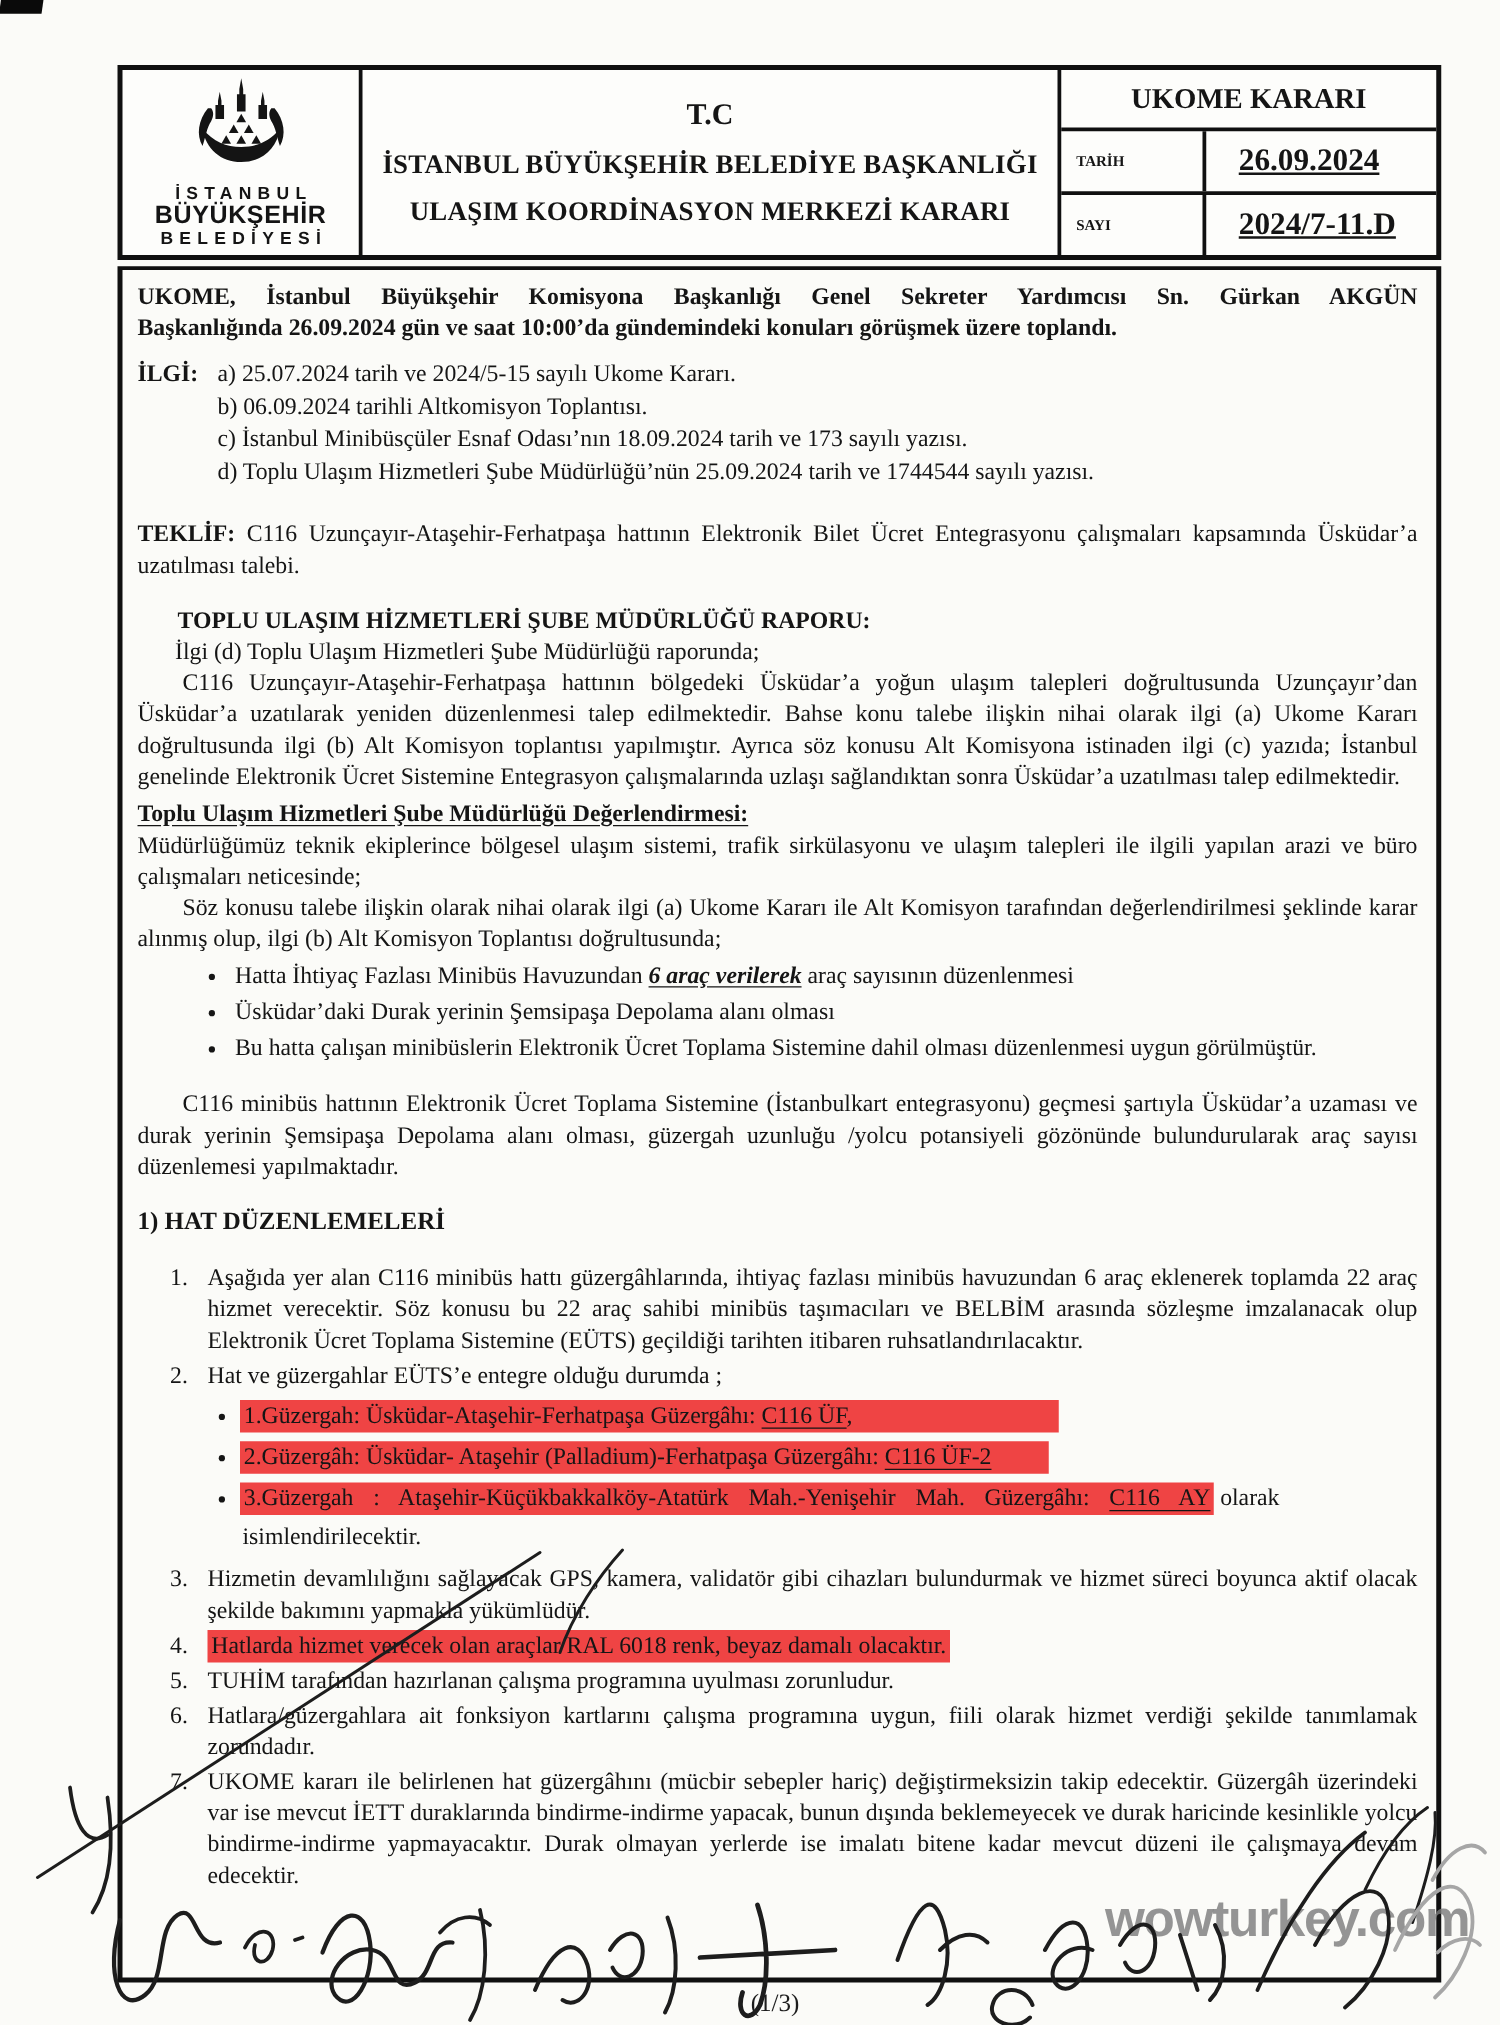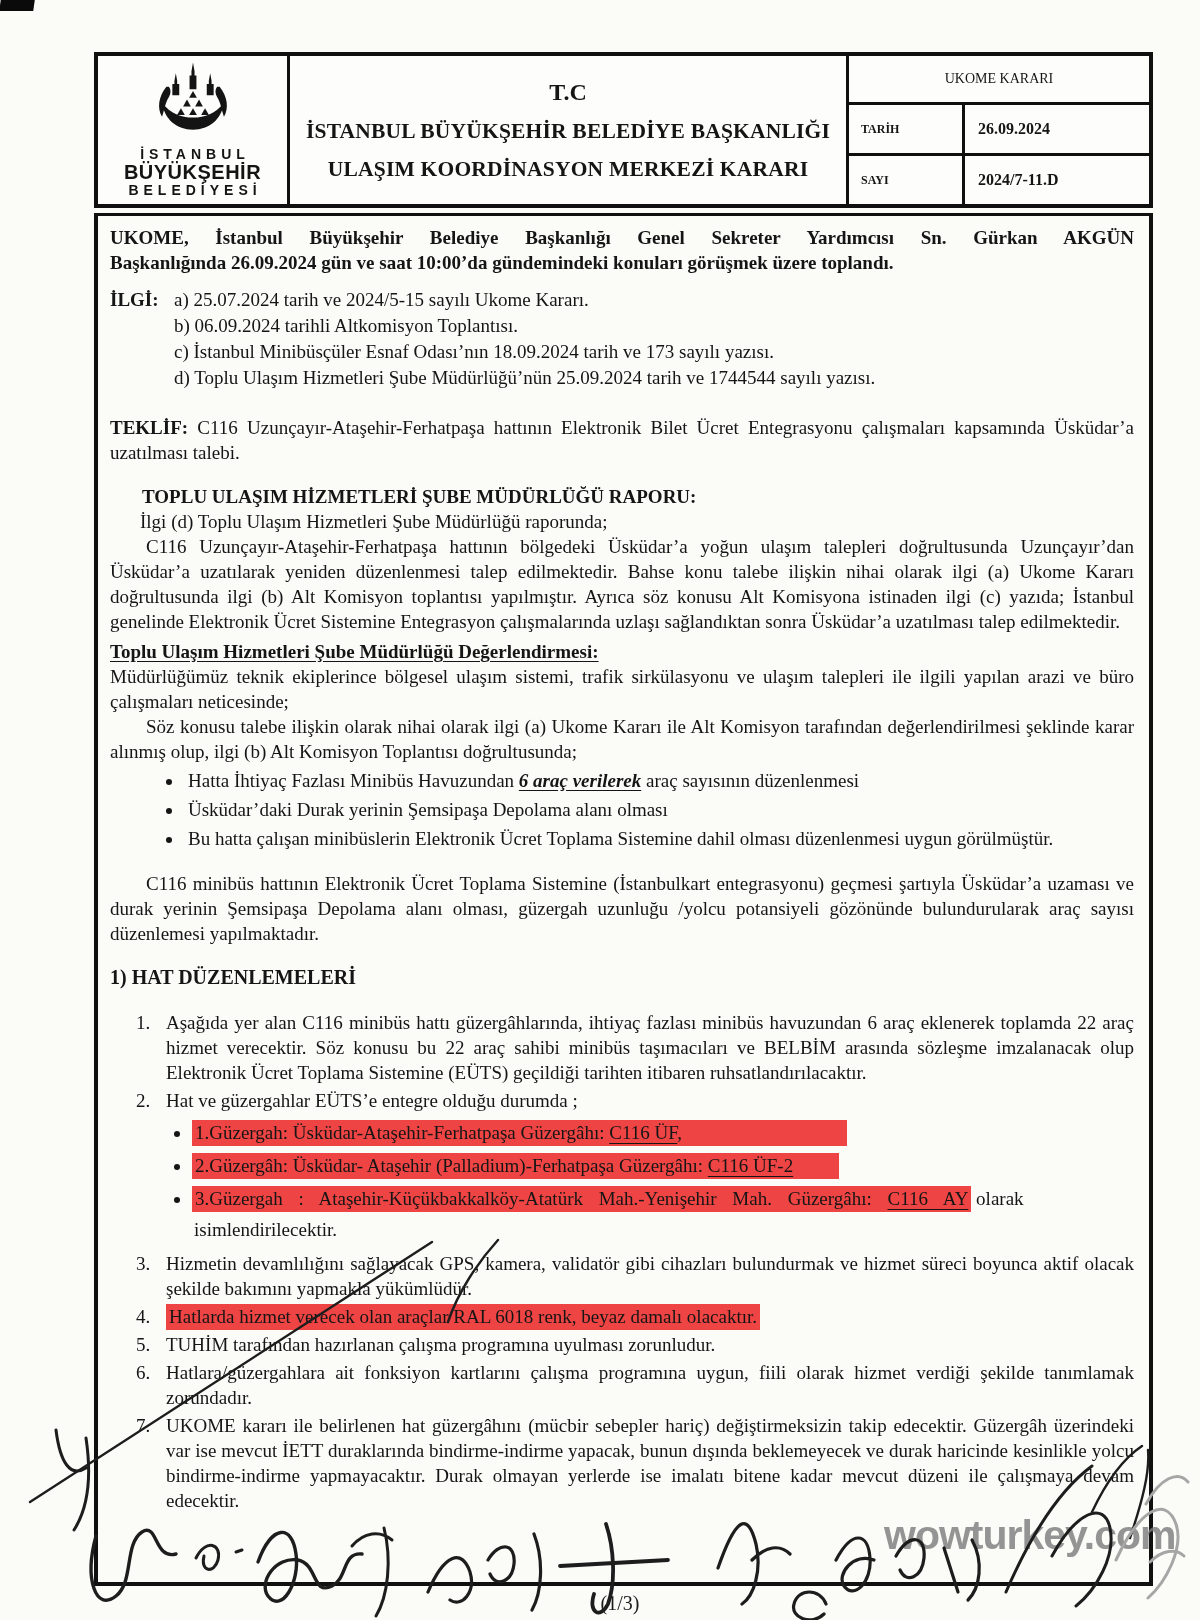--- a/index.html
+++ b/index.html
@@ -11,25 +11,25 @@
   .corner-mark{position:absolute;left:0;top:0;width:34px;height:11px;background:#0a0a0a;transform:skewX(-8deg);}
   
   .hdr{position:absolute;left:94px;top:52px;width:1059px;height:156px;border:4px solid #101010;box-sizing:border-box;display:flex;background:#fdfdfb;}
   .logo-cell{width:192px;border-right:3px solid #101010;box-sizing:border-box;display:flex;flex-direction:column;align-items:center;padding-top:4px;}
   .logo-txt1,.logo-txt3{font-family:"Liberation Sans",sans-serif;font-weight:bold;font-size:14px;letter-spacing:5px;color:#141414;margin-left:5px;}
   .logo-txt2{font-family:"Liberation Sans",sans-serif;font-weight:bold;font-size:20px;letter-spacing:.5px;color:#141414;line-height:20px;}
   .title-cell{flex:1;border-right:3px solid #101010;box-sizing:border-box;display:flex;flex-direction:column;align-items:center;justify-content:center;gap:13px;text-align:center;}
   .title-tc{font-weight:bold;font-size:24px;}
   .title-l2,.title-l3{font-weight:bold;font-size:21.5px;letter-spacing:.2px;}
   .dec-cell{width:300px;display:flex;flex-direction:column;}
-  .dec-title{height:46px;border-bottom:3px solid #101010;display:flex;align-items:center;justify-content:center;font-weight:normal;font-size:14px;}
+  .dec-title{height:46px;border-bottom:3px solid #101010;display:flex;align-items:center;justify-content:center;font-weight:bold;font-size:23px;}
   .dec-row{flex:1;display:flex;border-bottom:3px solid #101010;}
   .dec-row:last-child{border-bottom:none;}
   .dec-label{width:116px;border-right:3px solid #101010;display:flex;align-items:center;padding-left:12px;font-weight:bold;font-size:12px;box-sizing:border-box;}
-  .dec-value{flex:1;display:flex;align-items:center;padding-left:13px;font-weight:bold;font-size:16px;}
+  .dec-value{flex:1;display:flex;align-items:center;padding-left:26px;font-weight:bold;font-size:25px;text-decoration:underline;}
   
   .box{position:absolute;left:94px;top:213px;width:1059px;height:1373px;border:4px solid #101010;border-top-width:3px;box-sizing:border-box;
        padding:5px 15px 0 12px;font-size:19px;line-height:25px;}
   .jus{text-align:justify;}
   .intro1{font-weight:bold;text-align:justify;text-align-last:justify;margin:4px 0 0;}
   .intro2{font-weight:bold;margin:0;}
   .ilgi{display:flex;margin-top:12px;}
   .ilgi-label{width:64px;font-weight:bold;flex:none;}
   .ilgi-items{flex:1;}
   .ilgi-items div{margin:0 0 1px;}
@@ -101,21 +101,21 @@
       <div class="dec-value">26.09.2024</div>
     </div>
     <div class="dec-row">
       <div class="dec-label">SAYI</div>
       <div class="dec-value">2024/7-11.D</div>
     </div>
   </div>
 </div>
 
 <div class="box">
-  <p class="intro1">UKOME, İstanbul Büyükşehir Belediye Başkanlığı Genel Sekreter Yardımcısı Sn. Gürkan AKGÜN</p>
+  <p class="intro1">UKOME, İstanbul Büyükşehir Komisyona Başkanlığı Genel Sekreter Yardımcısı Sn. Gürkan AKGÜN</p>
   <p class="intro2">Başkanlığında 26.09.2024 gün ve saat 10:00’da gündemindeki konuları görüşmek üzere toplandı.</p>
 
   <div class="ilgi">
     <div class="ilgi-label">İLGİ:</div>
     <div class="ilgi-items">
       <div>a) 25.07.2024 tarih ve 2024/5-15 sayılı Ukome Kararı.</div>
       <div>b) 06.09.2024 tarihli Altkomisyon Toplantısı.</div>
       <div>c) İstanbul Minibüsçüler Esnaf Odası’nın 18.09.2024 tarih ve 173 sayılı yazısı.</div>
       <div>d) Toplu Ulaşım Hizmetleri Şube Müdürlüğü’nün 25.09.2024 tarih ve 1744544 sayılı yazısı.</div>
     </div>

